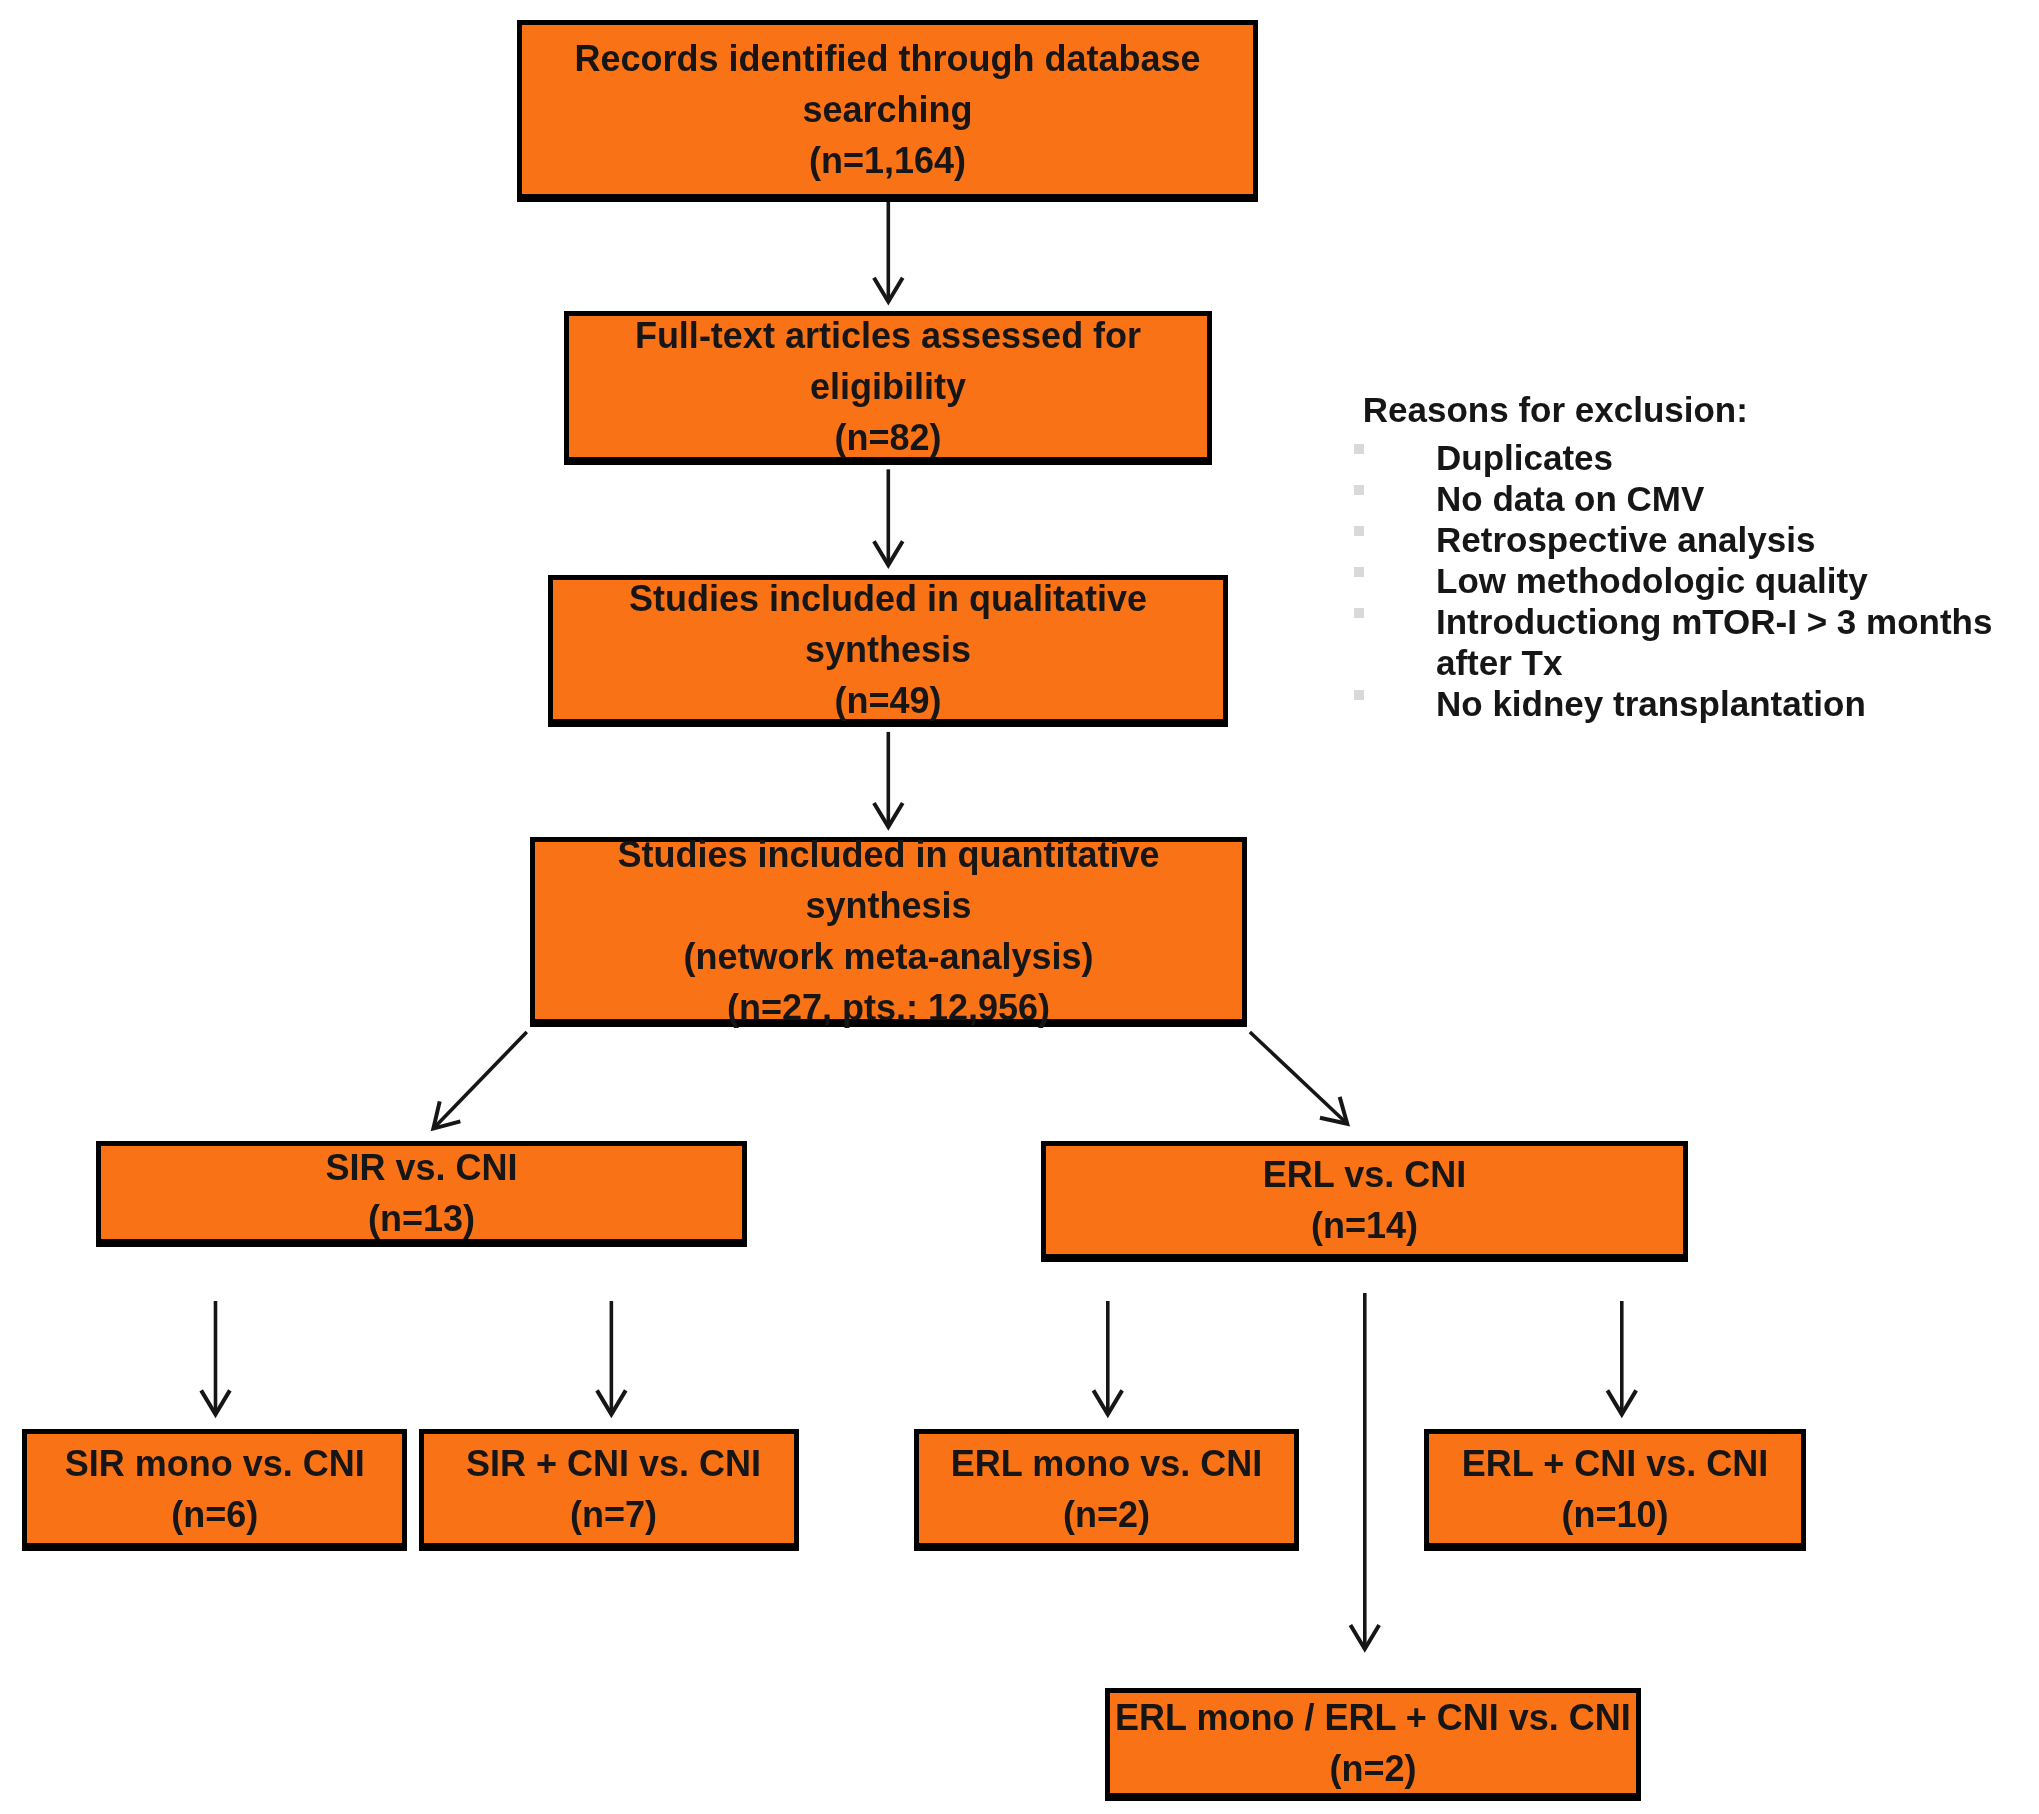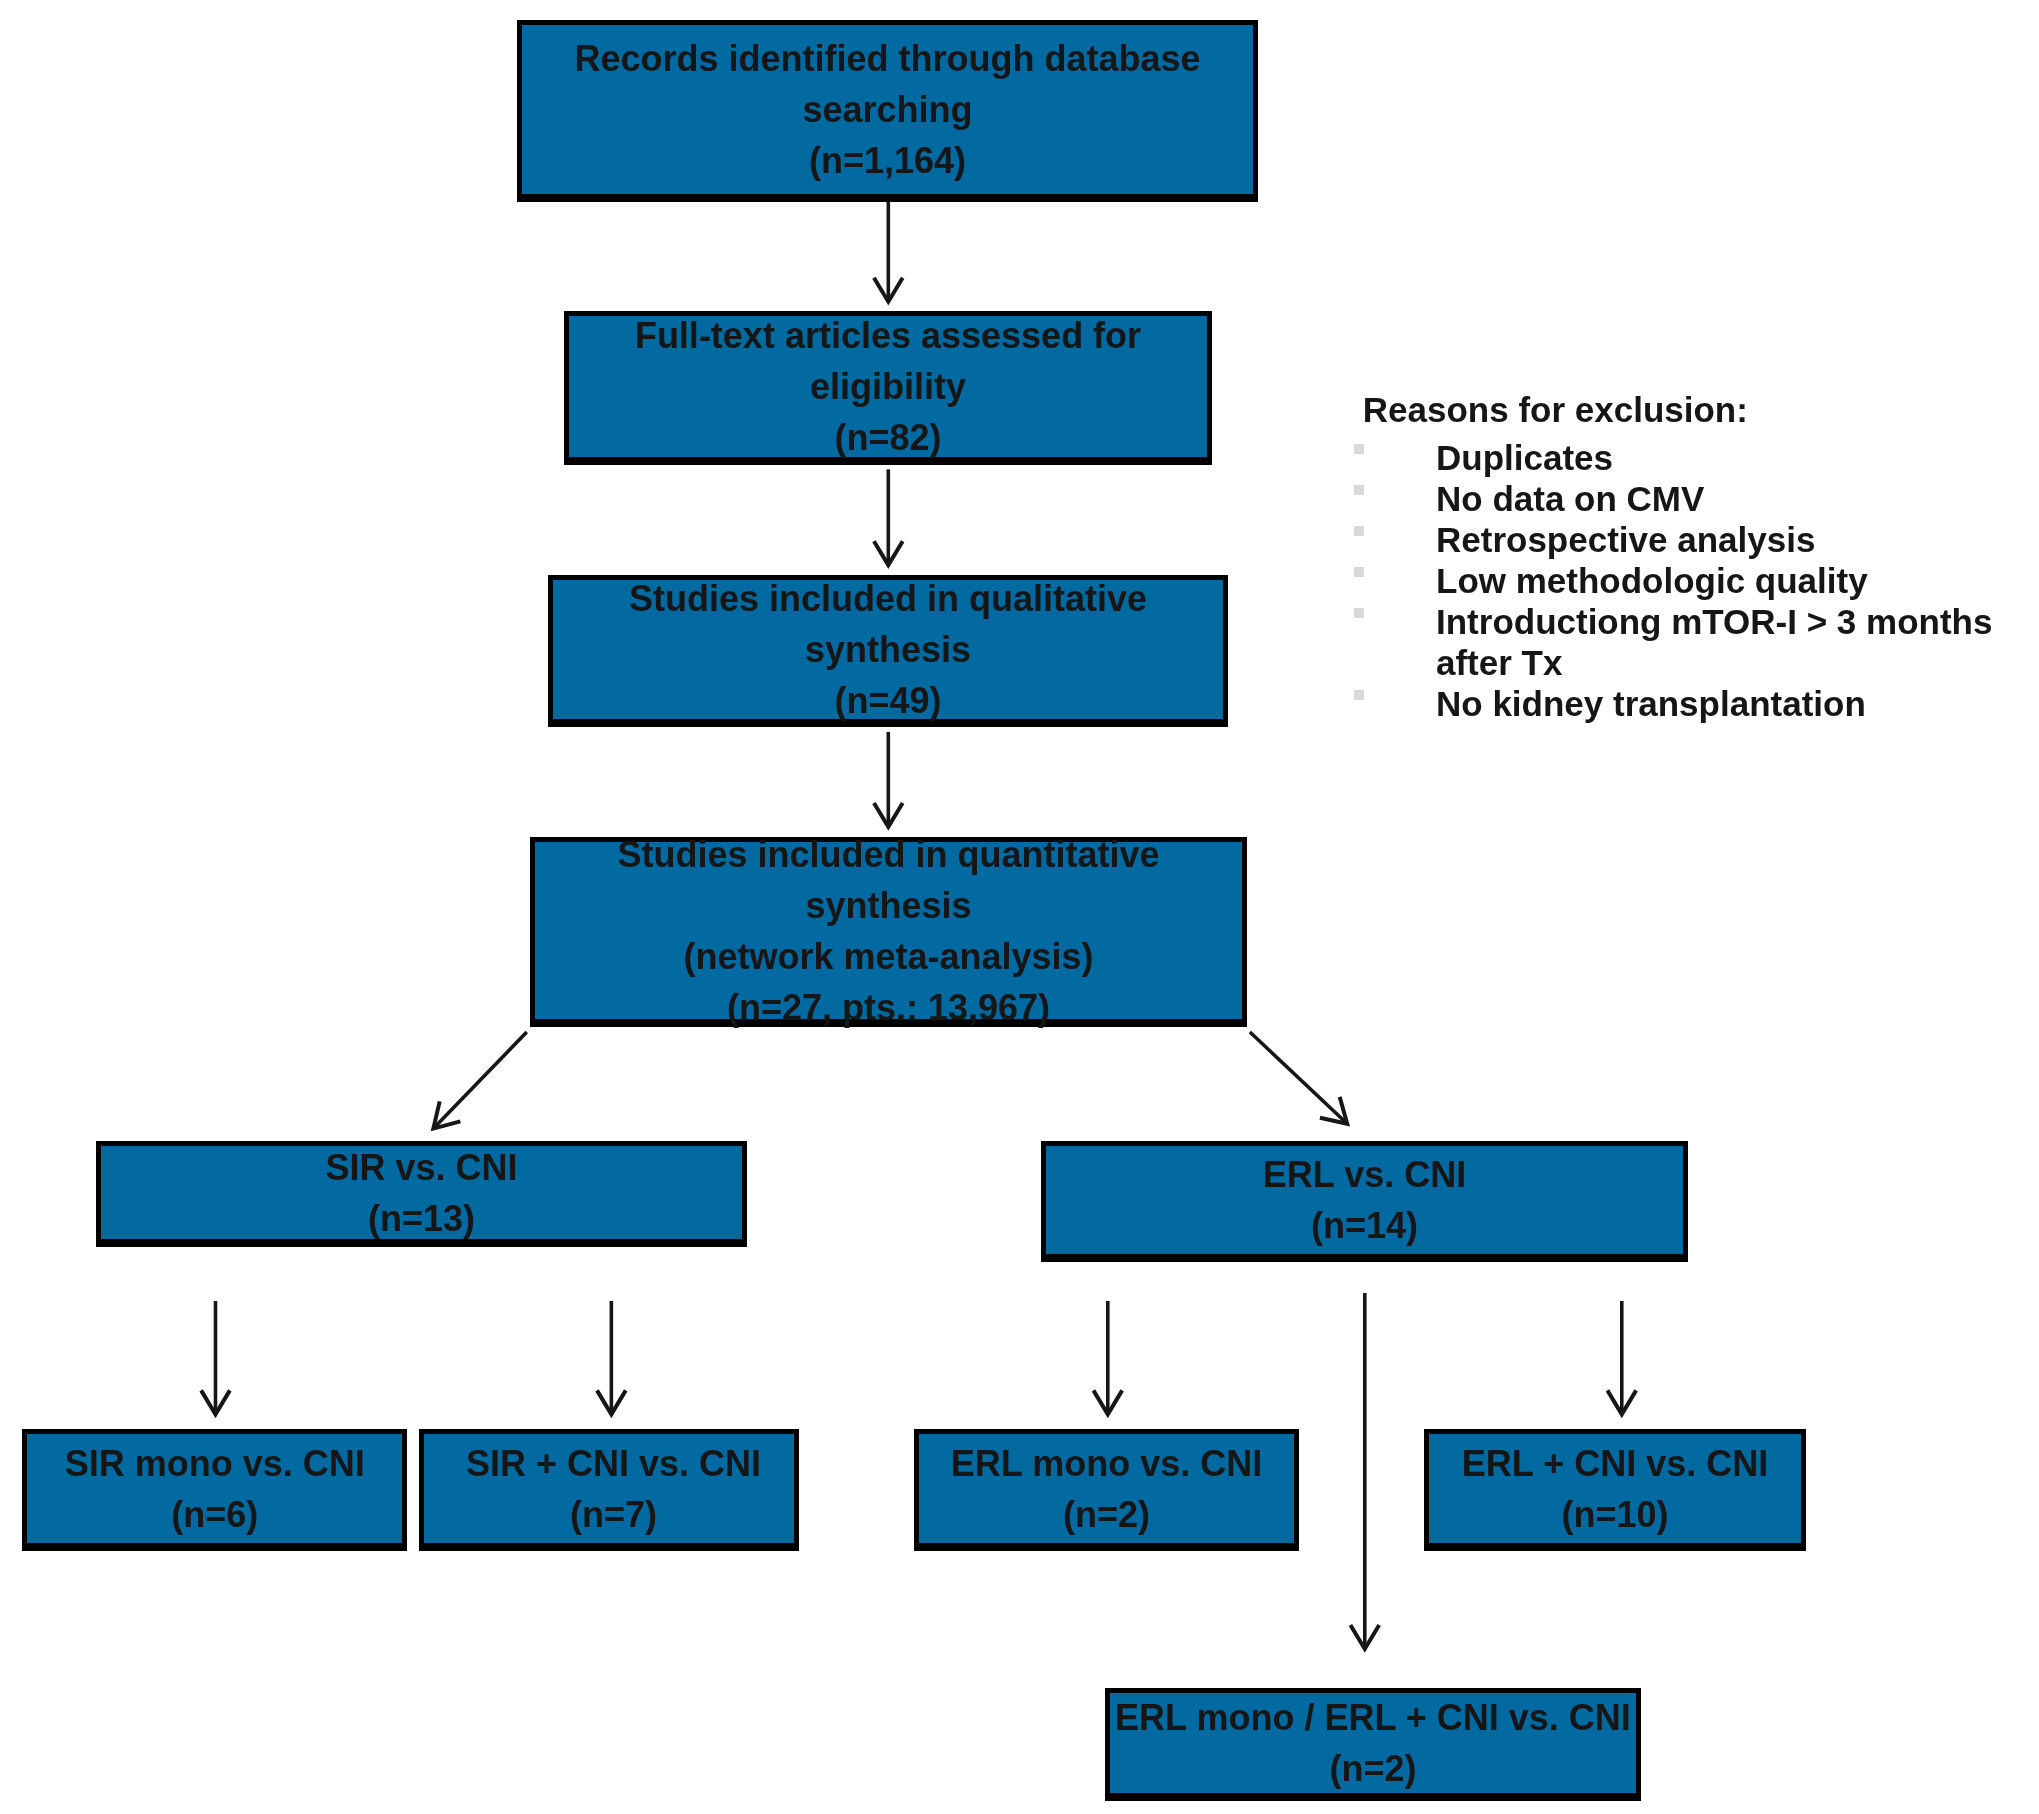--- a/index.html
+++ b/index.html
@@ -17,21 +17,21 @@
     left: 0; top: 0;
     width: 2040px;
     height: 1815px;
     pointer-events: none;
   }
   .box {
     position: absolute;
     box-sizing: border-box;
     border: 5.6px solid #000000;
     border-bottom-width: 8px;
-    background: #0369a1;
+    background: #f97316;
     display: flex;
     flex-direction: column;
     align-items: center;
     justify-content: center;
     text-align: center;
     font-size: 36px;
     line-height: 51px;
     font-weight: bold;
   }
   .box .bline { width: 100%; }
@@ -110,21 +110,21 @@
   </div>
 
   <div class="box" style="left:548px; top:575px; width:680px; height:152px;">
     <div class="bline">Studies included in qualitative synthesis</div>
     <div class="bline">(n=49)</div>
   </div>
 
   <div class="box" style="left:530px; top:837px; width:717px; height:190px;">
     <div class="bline">Studies included in quantitative synthesis</div>
     <div class="bline">(network meta-analysis)</div>
-    <div class="bline">(n=27, pts.: 13,967)</div>
+    <div class="bline">(n=27, pts.: 12,956)</div>
   </div>
 
   <div class="box" style="left:96px; top:1141px; width:651px; height:106px;">
     <div class="bline">SIR vs. CNI</div>
     <div class="bline">(n=13)</div>
   </div>
 
   <div class="box" style="left:1041px; top:1141px; width:647px; height:121px;">
     <div class="bline">ERL vs. CNI</div>
     <div class="bline">(n=14)</div>

